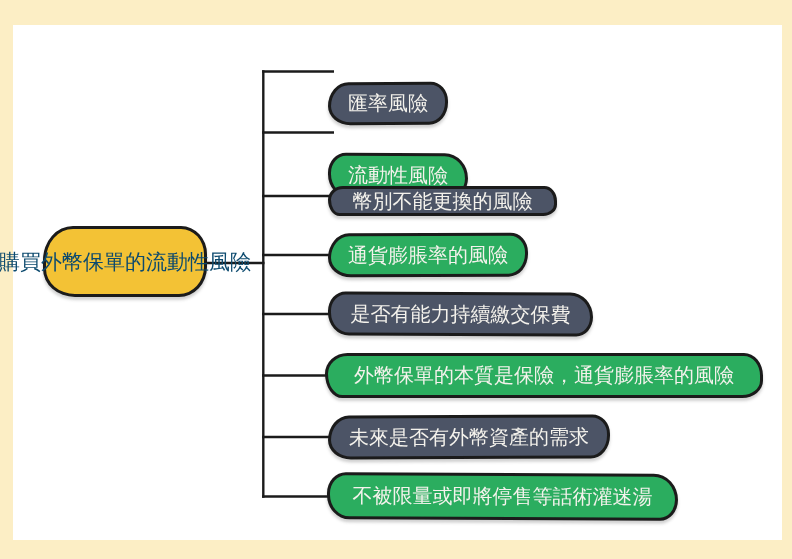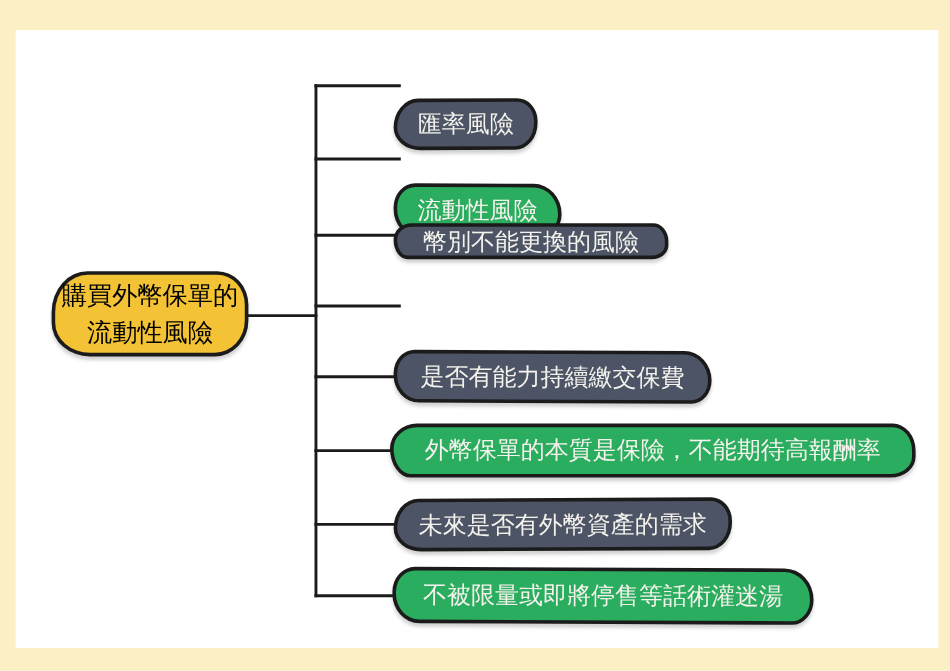--- a/index.html
+++ b/index.html
@@ -39,26 +39,26 @@
   }
   .branch-node {
     font-size: 20px;
     color: #F4F2EC;
     padding: 0 8px;
   }
   .dark  { background: #4C5466; }
   .green { background: #2BAD5F; }
   .root-node {
     background: #F3C235;
-    color: #000000;
+    color: #0c4a6e;
     font-size: 21px;
     font-weight: 500;
     line-height: 31px;
     text-align: center;
-    flex-direction: column;
+    flex-direction: row;
     border-radius: 30px 26px 28px 32px / 34px 28px 30px 28px;
   }
   .blob-a { border-radius: 24px 20px 22px 26px / 28px 22px 26px 22px; transform: rotate(-0.25deg); }
   .blob-b { border-radius: 20px 26px 19px 24px / 22px 28px 22px 26px; transform: rotate(0.25deg); }
   .blob-c { border-radius: 26px 22px 24px 20px / 24px 26px 20px 28px; }
   .root-line { display: block; }
 </style>
 </head>
 <body>
 
@@ -83,22 +83,23 @@
     <span class="root-line">購買外幣保單的</span>
     <span class="root-line">流動性風險</span>
   </div>
 
   <div class="node branch-node dark blob-a" style="left:328px; top:50px; width:120px; height:43px;margin-top:32px;">匯率風險</div>
 
   <div class="node branch-node green blob-b" style="left:328px; top:110px; width:140px; height:45px;margin-top:43px;">流動性風險</div>
 
   <div class="node branch-node dark blob-c" style="left:328px; top:186px; width:229px; height:30px;font-family:Liberation Serif, serif;">幣別不能更換的風險</div>
 
+  <div class="node branch-node green blob-a" style="left:328px; top:233px; width:200px; height:44px;">通貨膨脹率的風險</div>
 
   <div class="node branch-node dark blob-b" style="left:328px; top:292px; width:265px; height:44px;">是否有能力持續繳交保費</div>
 
-  <div class="node branch-node green blob-c" style="left:325px; top:353px; width:438px; height:45px;">外幣保單的本質是保險，不能期待高報酬率</div>
+  <div class="node branch-node green blob-c" style="left:325px; top:353px; width:438px; height:45px;">外幣保單的本質是保險，通貨膨脹率的風險</div>
 
   <div class="node branch-node dark blob-a" style="left:328px; top:415px; width:282px; height:44px;">未來是否有外幣資產的需求</div>
 
   <div class="node branch-node green blob-b" style="left:327px; top:473px; width:351px; height:47px;">不被限量或即將停售等話術灌迷湯</div>
 
 </div>
 
 </body></html>

